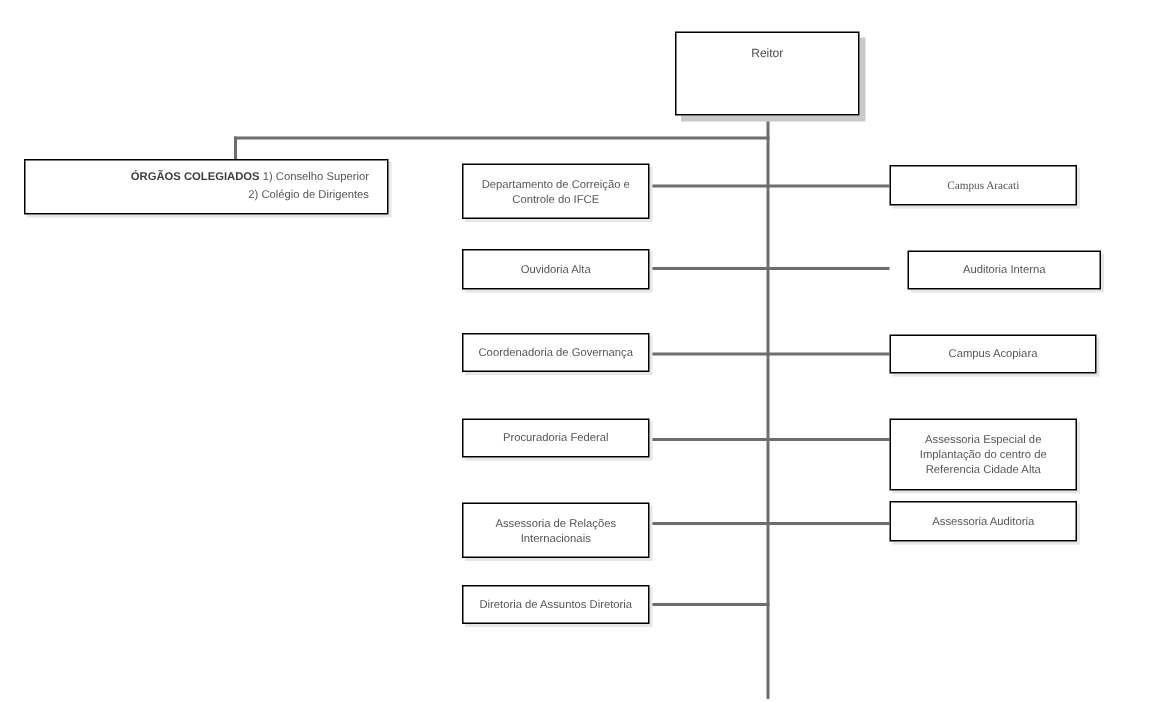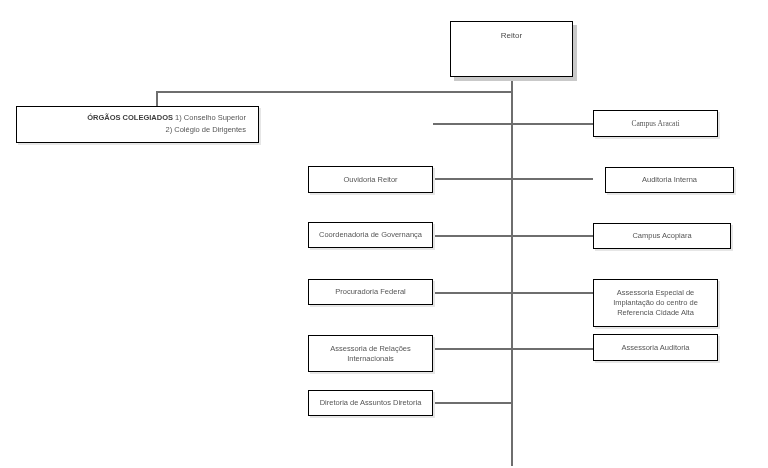--- a/index.html
+++ b/index.html
@@ -63,22 +63,26 @@
 
   <div class="node n-reitor">
     <span class="lbl">Reitor</span>
   </div>
 
   <div class="node n-orgaos">
     <div><span class="bold">ÓRGÃOS COLEGIADOS</span><span> 1) Conselho Superior</span></div>
     <div>2) Colégio de Dirigentes</div>
   </div>
 
+  <div class="node n-m0">
+    <span class="lbl">Departamento de Correição e
+Controle do IFCE</span>
+  </div>
   <div class="node n-m1">
-    <span class="lbl">Ouvidoria Reitor</span>
+    <span class="lbl">Ouvidoria Alta</span>
   </div>
   <div class="node n-m2">
     <span class="lbl">Coordenadoria de Governança</span>
   </div>
   <div class="node n-m3">
     <span class="lbl">Procuradoria Federal</span>
   </div>
   <div class="node n-m4">
     <span class="lbl">Assessoria de Relações
 Internacionais</span>

